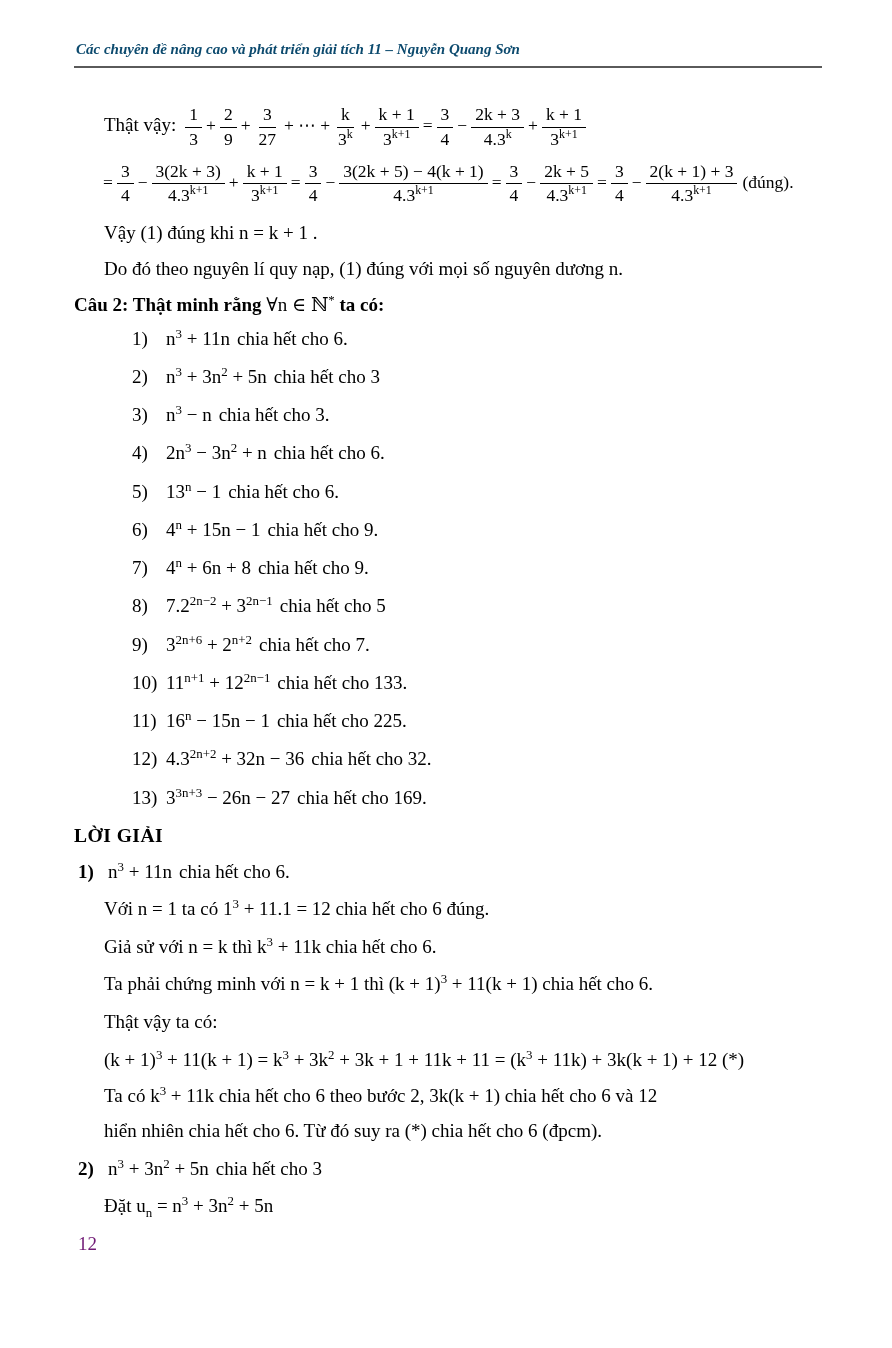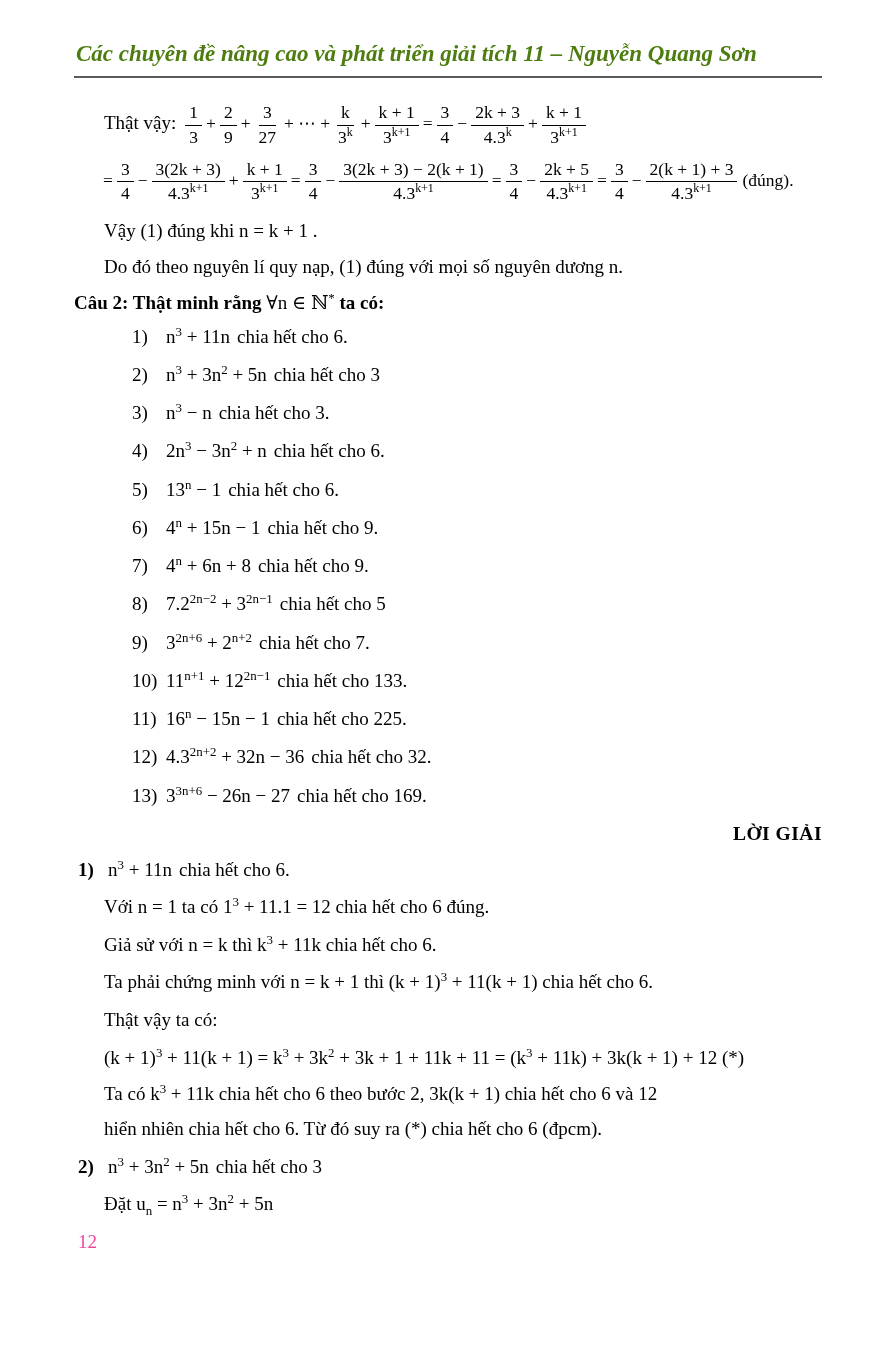--- a/index.html
+++ b/index.html
@@ -4,23 +4,23 @@
 <style>
   html,body{margin:0;padding:0;background:#fff;}
   body{
     width:892px;height:1348px;overflow:hidden;position:relative;
     font-family:"Liberation Serif","DejaVu Serif",serif;
     color:#000;font-size:19px;line-height:1.25;
   }
   .page{padding:40px 70px 0 74px;}
   
   .header{
-    font-style:italic;font-weight:bold;color:#4d7c0f;
-    font-size:23px;padding:0 0 7px 2px;
-    border-bottom:2px solid #5a5a5a;margin-bottom:24px;
+    font-style:italic;font-weight:bold;color:#0c4a6e;
+    font-size:15px;padding:0 0 7px 2px;
+    border-bottom:2px solid #5a5a5a;margin-bottom:36px;
   }
   
   .eqline{font-size:17.5px;margin:4px 0 10px 0;white-space:nowrap;}
   .eqline.first{padding-left:30px;font-family:Liberation Serif, serif;}
   .eqline.second{padding-left:26px;margin-bottom:14px;}
   .eqlabel{margin-right:8px;font-size:19px;}
   .frac{display:inline-flex;flex-direction:column;align-items:center;vertical-align:middle;margin:0 1px;}
   .frac .fnum{display:block;padding:0 4px 1px 4px;border-bottom:1px solid #000;line-height:1.25;text-align:center;}
   .frac .fden{display:block;padding:1px 4px 0 4px;line-height:1.25;text-align:center;}
   .op{margin:0 3px;}
@@ -29,28 +29,28 @@
   sub{font-size:0.68em;line-height:0;}
   
   .para{margin:6px 0 12px 0;padding-left:30px;}
   .cau2{font-weight:bold;margin:2px 0 10px 0;}
   .cau2 .m{font-weight:normal;}
   
   .plist{padding-left:58px;}
   .prob{margin:0 0 14.5px 0;}
   .prob .pnum{display:inline-block;min-width:34px;}
   .prob .pmath{margin-right:7px;}
-  .loigiai{text-align:right;font-weight:bold;font-size:19.5px;margin:2px 0 12px 0;letter-spacing:.5px;}
+  .loigiai{text-align:left;font-weight:bold;font-size:19.5px;margin:2px 0 12px 0;letter-spacing:.5px;}
   
   .solitem{margin:0 0 13px 0;}
   .solitem .snum{font-weight:bold;display:inline-block;min-width:30px;padding-left:4px;}
   .solitem .smath{margin-right:7px;}
   .sline{margin:0 0 14px 0;padding-left:30px;}
   .sline.tight{margin-bottom:12px;}
-  .pagenum{color:#ec4899;font-size:19px;margin-top:6px;padding-left:4px;}
+  .pagenum{color:#701a75;font-size:19px;margin-top:6px;padding-left:4px;}
 </style>
 </head>
 <body>
 
 <div class="page">
 
   <div class="header">Các chuyên đề nâng cao và phát triển giải tích 11 – Nguyễn Quang Sơn</div>
 
   <div class="eqline first">
     <span class="eqlabel">Thật vậy:</span><span class="eqbody"><span class="frac">
@@ -87,21 +87,21 @@
         </span><span class="op">−</span><span class="frac">
           <span class="fnum">3(2k + 3)</span>
           <span class="fden">4.3<sup>k+1</sup></span>
         </span><span class="op">+</span><span class="frac">
           <span class="fnum">k + 1</span>
           <span class="fden">3<sup>k+1</sup></span>
         </span><span class="op">=</span><span class="frac">
           <span class="fnum">3</span>
           <span class="fden">4</span>
         </span><span class="op">−</span><span class="frac">
-          <span class="fnum">3(2k + 3) − 2(k + 1)</span>
+          <span class="fnum">3(2k + 5) − 4(k + 1)</span>
           <span class="fden">4.3<sup>k+1</sup></span>
         </span><span class="op">=</span><span class="frac">
           <span class="fnum">3</span>
           <span class="fden">4</span>
         </span><span class="op">−</span><span class="frac">
           <span class="fnum">2k + 5</span>
           <span class="fden">4.3<sup>k+1</sup></span>
         </span><span class="op">=</span><span class="frac">
           <span class="fnum">3</span>
           <span class="fden">4</span>
@@ -127,21 +127,21 @@
     <div class="prob"><span class="pnum">3)</span><span class="pmath">n<sup>3</sup> − n</span><span class="ptext">chia hết cho 3.</span></div>
     <div class="prob"><span class="pnum">4)</span><span class="pmath">2n<sup>3</sup> − 3n<sup>2</sup> + n</span><span class="ptext">chia hết cho 6.</span></div>
     <div class="prob"><span class="pnum">5)</span><span class="pmath">13<sup>n</sup> − 1</span><span class="ptext">chia hết cho 6.</span></div>
     <div class="prob"><span class="pnum">6)</span><span class="pmath">4<sup>n</sup> + 15n − 1</span><span class="ptext">chia hết cho 9.</span></div>
     <div class="prob"><span class="pnum">7)</span><span class="pmath">4<sup>n</sup> + 6n + 8</span><span class="ptext">chia hết cho 9.</span></div>
     <div class="prob"><span class="pnum">8)</span><span class="pmath">7.2<sup>2n−2</sup> + 3<sup>2n−1</sup></span><span class="ptext">chia hết cho 5</span></div>
     <div class="prob"><span class="pnum">9)</span><span class="pmath">3<sup>2n+6</sup> + 2<sup>n+2</sup></span><span class="ptext">chia hết cho 7.</span></div>
     <div class="prob"><span class="pnum">10)</span><span class="pmath">11<sup>n+1</sup> + 12<sup>2n−1</sup></span><span class="ptext">chia hết cho 133.</span></div>
     <div class="prob"><span class="pnum">11)</span><span class="pmath">16<sup>n</sup> − 15n − 1</span><span class="ptext">chia hết cho 225.</span></div>
     <div class="prob"><span class="pnum">12)</span><span class="pmath">4.3<sup>2n+2</sup> + 32n − 36</span><span class="ptext">chia hết cho 32.</span></div>
-    <div class="prob"><span class="pnum">13)</span><span class="pmath">3<sup>3n+6</sup> − 26n − 27</span><span class="ptext">chia hết cho 169.</span></div>
+    <div class="prob"><span class="pnum">13)</span><span class="pmath">3<sup>3n+3</sup> − 26n − 27</span><span class="ptext">chia hết cho 169.</span></div>
   </div>
 
   <div class="loigiai">LỜI GIẢI</div>
 
   <div class="solitem">
     <span class="snum">1)</span><span class="smath">n<sup>3</sup> + 11n</span><span>chia hết cho 6.</span>
   </div>
   <div class="sline">Với n = 1 ta có 1<sup>3</sup> + 11.1 = 12 chia hết cho 6 đúng.</div>
   <div class="sline">Giả sử với n = k thì k<sup>3</sup> + 11k chia hết cho 6.</div>
   <div class="sline">Ta phải chứng minh với n = k + 1 thì (k + 1)<sup>3</sup> + 11(k + 1) chia hết cho 6.</div>

